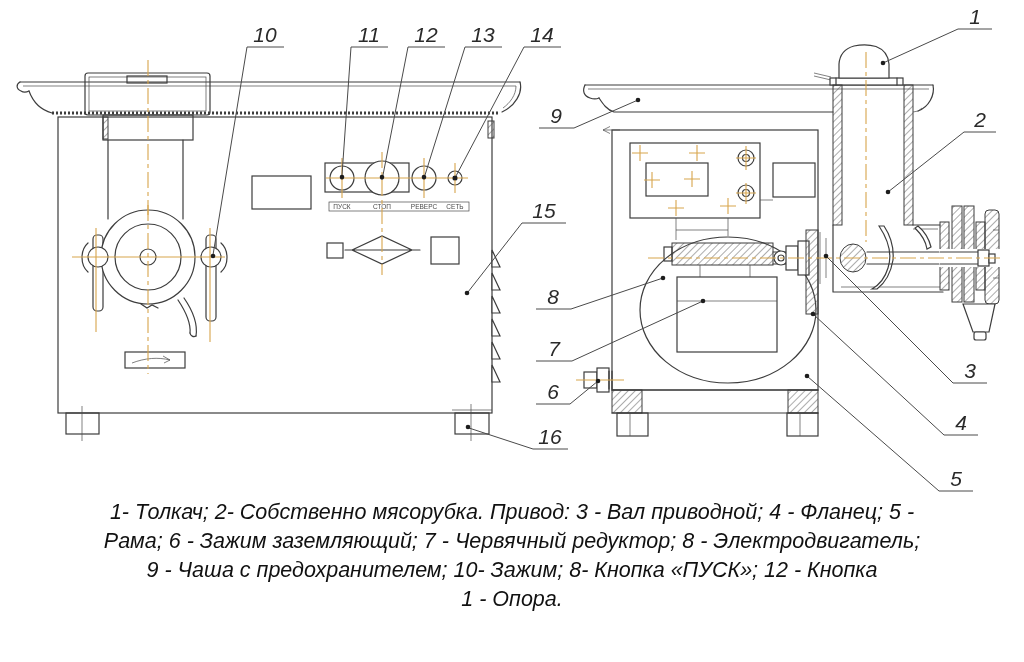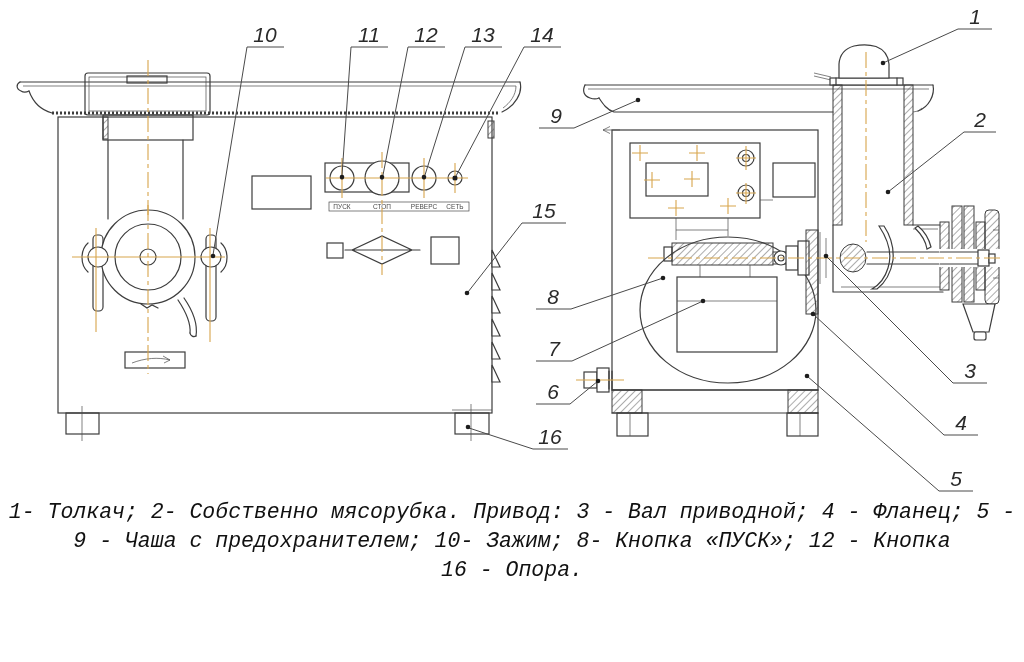--- a/index.html
+++ b/index.html
@@ -13,21 +13,21 @@
   .bead{stroke:#3d3d3d;stroke-width:3;stroke-dasharray:2 2;fill:none;}
   .cl{stroke:#d7a54c;stroke-width:1.1;fill:none;stroke-dasharray:16 4 4 4;}
   .cls{stroke:#d7a54c;stroke-width:1.1;fill:none;}
   .hat{fill:url(#hatch);stroke:#3d3d3d;stroke-width:1;}
   .leader{stroke:#4a4a4a;stroke-width:1;fill:none;}
   .dot{fill:#1d1d1d;}
   .num{font-family:"Liberation Sans",sans-serif;font-style:italic;font-size:21px;fill:#2a2a2a;}
   .tinylbl{font-family:"Liberation Sans",sans-serif;font-size:6.5px;fill:#4a4a4a;}
   
   .caption{position:absolute;left:0;top:498px;width:1024px;text-align:center;
-           font-style:italic;font-size:21.5px;line-height:29px;color:#111;font-family:Liberation Mono, monospace;}
+           font-style:italic;font-size:21.5px;line-height:29px;color:#111;}
 </style>
 </head>
 <body>
 
 <div class="page">
 
 <svg class="drawing" width="1024" height="498" viewBox="0 0 1024 498">
   <defs>
     <pattern id="hatch" patternUnits="userSpaceOnUse" width="5" height="5" patternTransform="rotate(45)">
       <line x1="0" y1="0" x2="0" y2="5" stroke="#5a5a5a" stroke-width="1"></line>
@@ -295,17 +295,18 @@
     <text class="num" x="426" y="42" text-anchor="middle">12</text>
     <text class="num" x="483" y="42" text-anchor="middle">13</text>
     <text class="num" x="542" y="42" text-anchor="middle">14</text>
     <text class="num" x="544" y="218" text-anchor="middle">15</text>
     <text class="num" x="550" y="444" text-anchor="middle">16</text>
   </g>
 </svg>
 
 <div class="caption">
   <div>1- Толкач; 2- Собственно мясорубка. Привод: 3 - Вал приводной; 4 - Фланец; 5 -</div>
+  <div>Рама;  6 - Зажим заземляющий; 7 - Червячный редуктор; 8 - Электродвигатель;</div>
   <div>9 - Чаша с предохранителем; 10- Зажим; 8- Кнопка «ПУСК»; 12 - Кнопка</div>
-  <div>16 - Опора.</div>
+  <div>1 - Опора.</div>
 </div>
 
 </div>
 
 </body></html>

